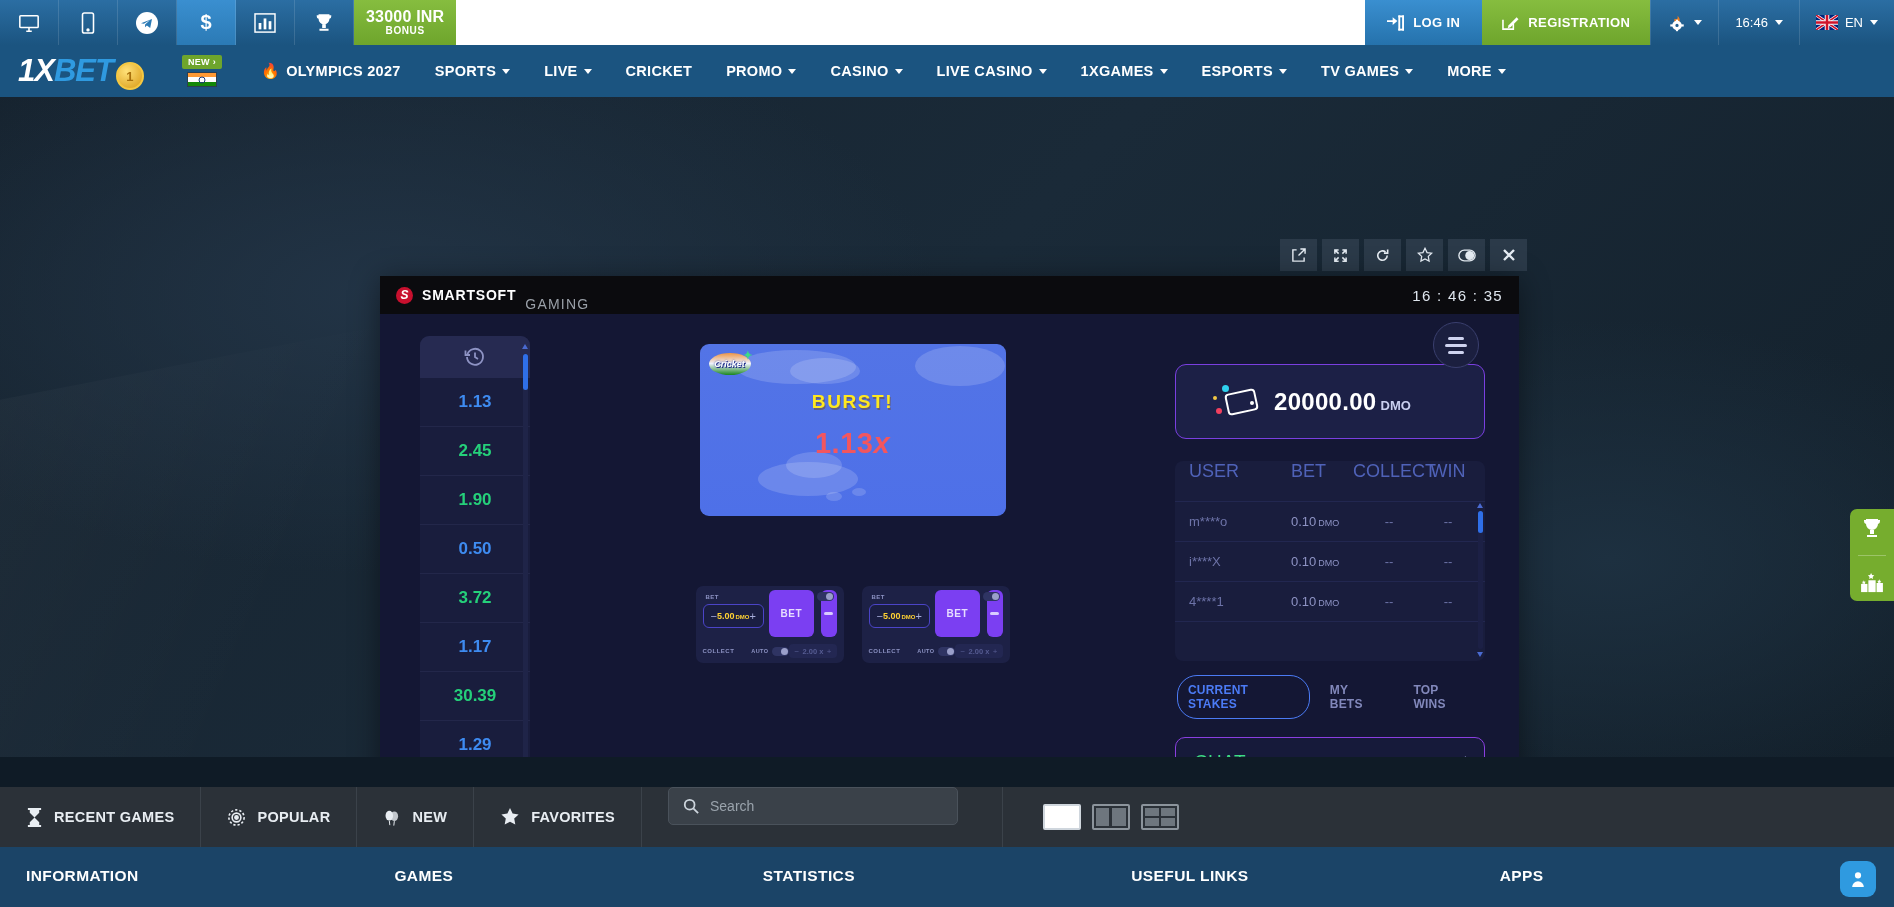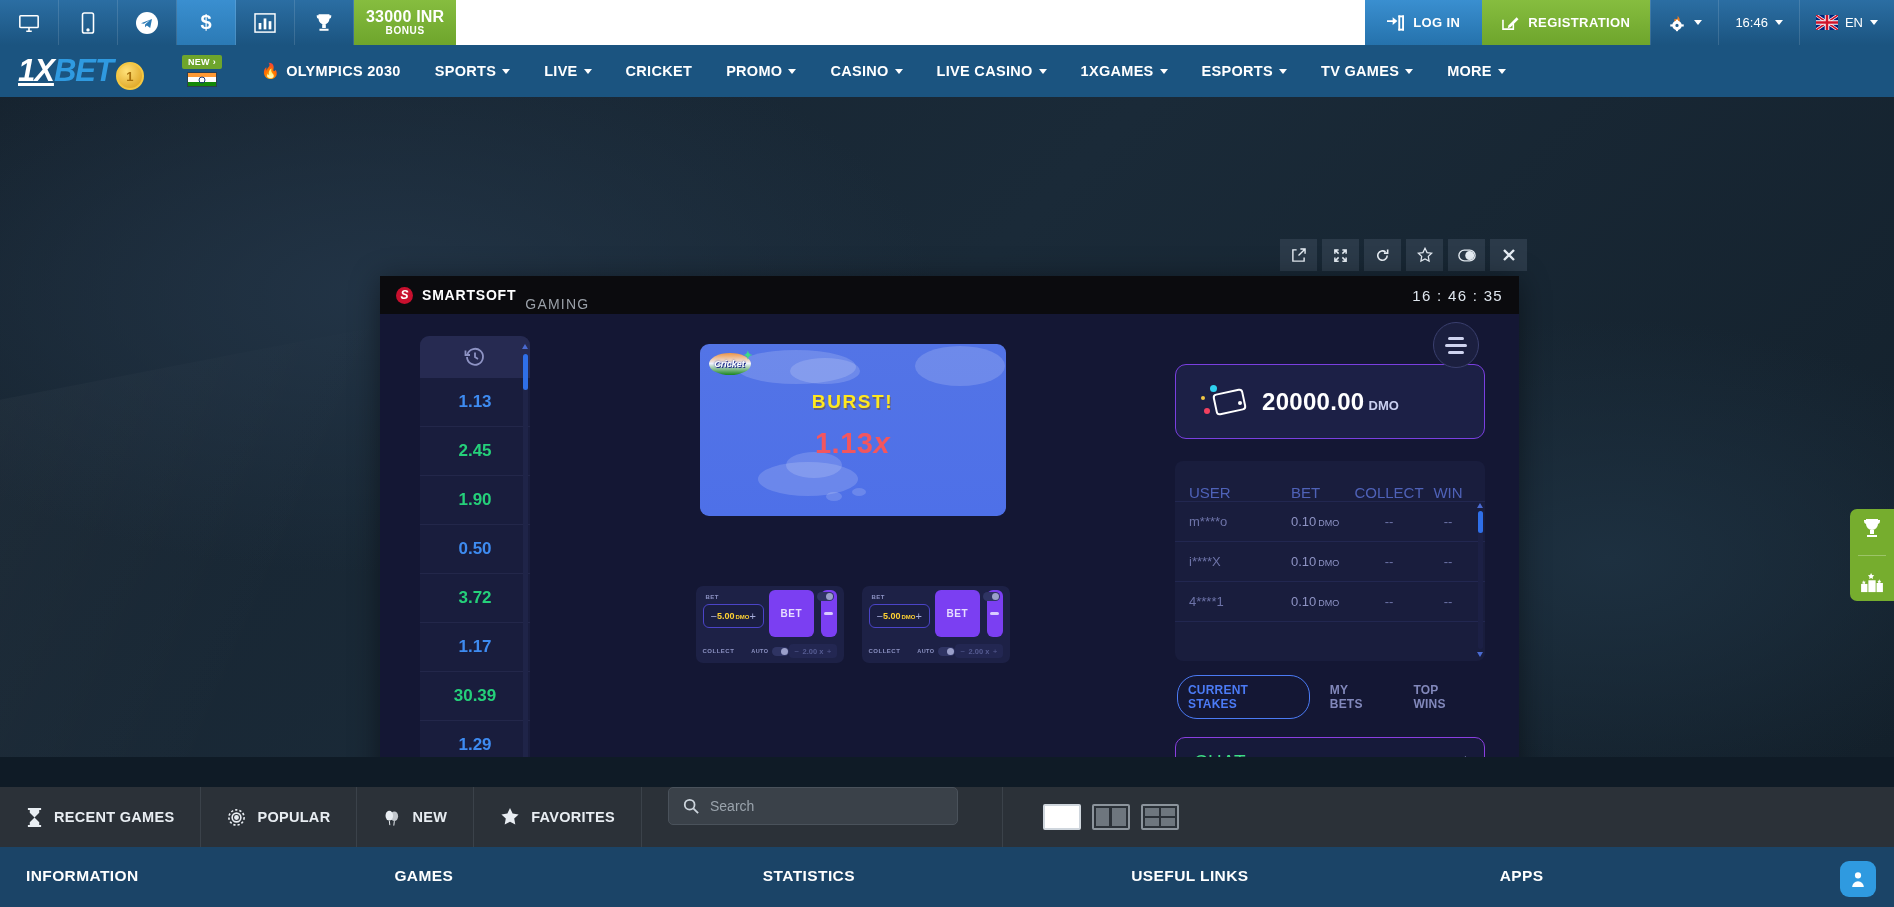--- a/index.html
+++ b/index.html
@@ -54,21 +54,21 @@
   
   .nav {
     height: 52px; width: 100%;
     background: #1b5480;
     display: flex; align-items: center;
     padding-left: 18px;
     position: relative;
   }
   .logo { display: flex; align-items: center; gap: 0px; margin-right: 8px; }
   .logo-text { font-size: 31px; font-weight: bold; font-style: italic; letter-spacing: -1px; }
-  .logo-text .w { color: #ffffff; text-decoration: underline; }
+  .logo-text .w { color: #ffffff; }
   .logo-text .b { color: #2f9ae0; }
   .medal { width: 28px; height: 28px; border-radius: 50%;
            background: radial-gradient(circle at 35% 30%, #ffe178, #d99a15);
            border: 2px solid #f5c842; margin-left: 3px; margin-top: 10px;
            display:flex;align-items:center;justify-content:center;
            font-size:13px;color:#a8700c;font-weight:bold;font-style:normal;}
   .newflag { display:flex; flex-direction:column; align-items:center; margin: 0 22px 0 30px; }
   .newbadge { background:#6ea52c; color:#fff; font-size:9px; font-weight:bold;
               padding:2px 6px; border-radius:2px; letter-spacing:.3px; display:flex; gap:3px; align-items:center;}
   .flag-in { width: 30px; height: 15px; margin-top: 3px; border:1px solid #2c3e50;
@@ -207,33 +207,33 @@
     position:absolute;right:6px;top:-14px;width:46px;height:46px;border-radius:50%;
     background:#1b1f3f;border:1px solid #3a3f6e;display:flex;flex-direction:column;
     align-items:center;justify-content:center;gap:4px;z-index:5;
   }
   .menu-fab i{display:block;height:3px;background:#cfd3ef;border-radius:2px;}
   .menu-fab i:nth-child(1){width:16px;}
   .menu-fab i:nth-child(2){width:22px;}
   .menu-fab i:nth-child(3){width:16px;}
   .balance{
     margin-top:28px;height:75px;border:1px solid #7a3fe0;border-radius:11px;
-    background:#1c2046;display:flex;align-items:center;gap:14px;padding-left:32px;
+    background:#1c2046;display:flex;align-items:center;gap:14px;padding-left:44px;
   }
   .wallet{position:relative;width:40px;height:32px;}
   .wallet .card{position:absolute;left:6px;top:5px;width:31px;height:22px;border:2.5px solid #fff;
     border-radius:4px;transform:rotate(-12deg);}
   .wallet .dot{position:absolute;right:6px;top:15px;width:4px;height:4px;border-radius:50%;background:#fff;}
   .wallet .d1{position:absolute;left:2px;top:-1px;width:7px;height:7px;border-radius:50%;background:#2fd0ee;}
   .wallet .d2{position:absolute;left:-7px;top:10px;width:4px;height:4px;border-radius:50%;background:#f2c744;}
   .wallet .d3{position:absolute;left:-4px;top:22px;width:6px;height:6px;border-radius:50%;background:#f2405f;}
   .bal-num{color:#fff;font-size:24px;font-weight:bold;letter-spacing:.3px;}
   .bal-cur{color:#c9cff0;font-size:13px;font-weight:bold;margin-left:4px;}
   .stakes{margin-top:22px;background:#191d3d;border-radius:8px;position:relative;overflow:hidden;}
-  .st-head{display:flex;align-items:flex-end;height:40px;color:#4f62b8;font-size:15px;padding:0 14px;}
+  .st-head{display:flex;align-items:flex-start;height:40px;color:#4f62b8;font-size:18px;padding:0 14px;}
   .st-head .u{flex:1;}
   .st-head .b{width:62px;}
   .st-head .c{width:72px;text-align:center;}
   .st-head .w{width:46px;text-align:center;}
   .st-row{display:flex;align-items:center;height:40px;border-top:1px solid #222750;
     padding:0 14px;color:#6d73a8;font-size:13px;}
   .st-row .u{flex:1;}
   .st-row .b{width:62px;color:#8e93c4;}
   .st-row .b em{font-size:9px;font-style:normal;margin-left:2px;}
   .st-row .c{width:72px;text-align:center;}
@@ -399,21 +399,21 @@
   <div class="newflag">
     <span class="newbadge">
         <span>NEW</span>
         <span>›</span>
       </span>
     <span class="flag-in"></span>
   </div>
 
   <div class="nav-item">
     <span class="torch">🔥</span>
-    <span>OLYMPICS 2030</span>
+    <span>OLYMPICS 2027</span>
   </div>
   <div class="nav-item">
     <span>SPORTS</span>
       <span class="caret"></span>
   </div>
   <div class="nav-item">
     <span>LIVE</span>
       <span class="caret"></span>
   </div>
   <div class="nav-item">

